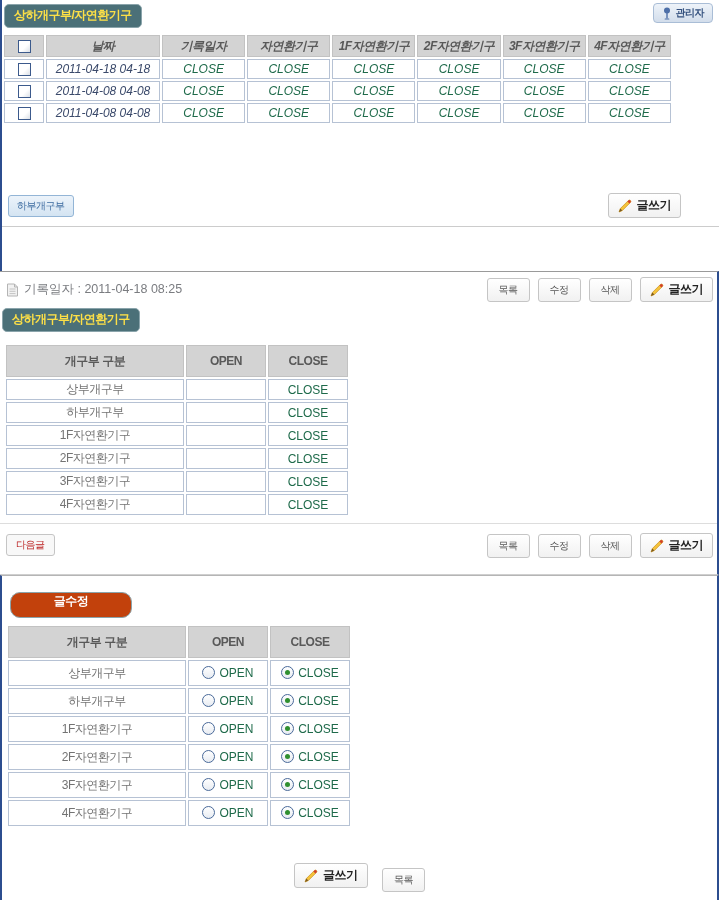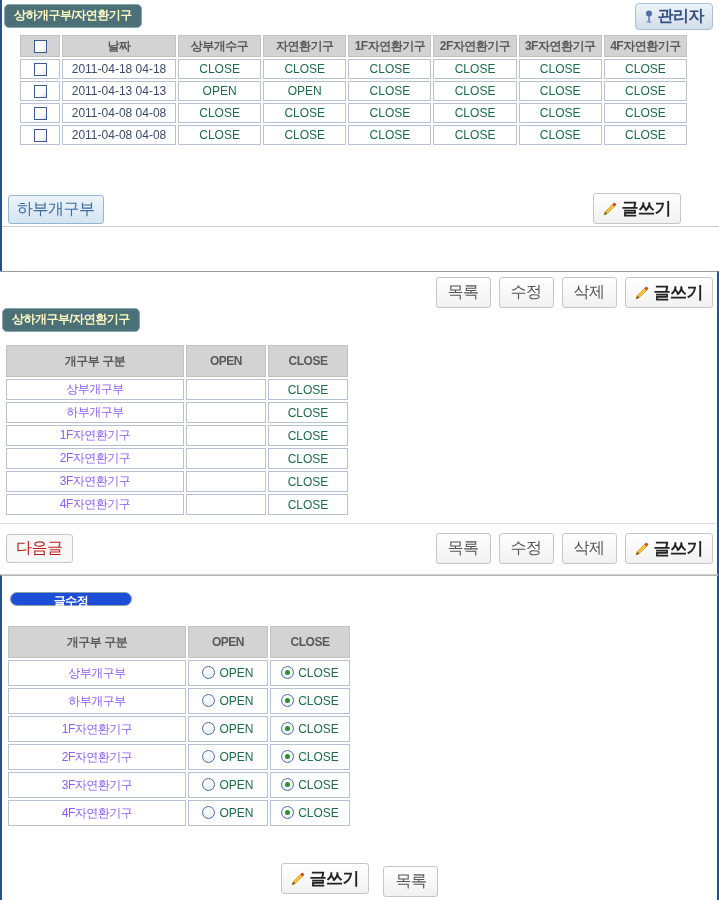--- a/index.html
+++ b/index.html
@@ -4,55 +4,55 @@
 <style>
   * { box-sizing: border-box; margin: 0; padding: 0; }
   html,body { width:719px; height:900px; background:#fff; overflow:hidden;
     font-family:"Liberation Sans", sans-serif; }
 
   .sec { position:relative; background:#fff; }
   .sec1 { height:271px; border-left:2px solid #2c4d8f; }
   .sec2 { height:304px; border-top:1px solid #9a9a9a; border-bottom:1px solid #cfcfcf; border-right:2px solid #2c4d8f; }
   .sec3 { height:325px; border-top:1px solid #b5b5b5; border-left:2px solid #2c4d8f; border-right:2px solid #2c4d8f; }
 
-  .badge { position:absolute; display:inline-block; background:#4b7078; color:#fef9c3;
+  .badge { position:absolute; display:inline-block; background:#4b7078; color:#fde047;
     font-size:12px; font-weight:bold; padding:2px 9px 3px; border:1px solid #8aa4ab;
     border-radius:5px; letter-spacing:-0.5px; }
-  .pill { position:absolute; background:#1d4ed8; color:#fff; font-size:12px; font-weight:bold;
-    width:122px; height:14px; line-height:17px; text-align:center; border-radius:10px;
+  .pill { position:absolute; background:#c2410c; color:#fff; font-size:12px; font-weight:bold;
+    width:122px; height:26px; line-height:17px; text-align:center; border-radius:10px;
     border:1px solid #8aa4ab; letter-spacing:-0.5px; }
 
   table { border-collapse:separate; border-spacing:2px; table-layout:fixed; position:absolute; }
   th, td { border:1px solid #b6c2d4; text-align:center; font-size:12px; white-space:nowrap; overflow:hidden; }
   th { background:#d3d3d3; border-color:#c2c2c2; color:#595959; font-weight:bold; letter-spacing:-0.5px; }
-  .t1 { left:16px; top:33px; width:671px; }
+  .t1 { left:0; top:33px; width:671px;font-style:italic; }
   .t1 th { height:22px; }
   .t1 td { height:20px; }
   .t23 { left:4px; width:342px; }
   .t2 { top:71px; }
   .t3 { top:48px; }
   .t23 th { height:32px; }
   .t2 td { height:21px; }
   .t3 td { height:26px; }
   td.date { color:#3b4a6b; }
   .val { color:#1e6a4a; }
-  td.rowlabel { color:#8b5cf6; letter-spacing:-0.5px; }
+  td.rowlabel { color:#737373; letter-spacing:-0.5px; }
 
   .checkbox { display:inline-block; width:13px; height:13px; border:1px solid #3c5a8c;
     background:linear-gradient(135deg,#ffffff 55%,#dbe0e7); vertical-align:middle; }
   .radio { display:inline-block; width:13px; height:13px; border:1px solid #4a6a9a; border-radius:50%;
     background:linear-gradient(180deg,#ffffff,#e8ecf2); vertical-align:-2px; margin-right:4px; position:relative; }
   .radio.sel::after { content:""; position:absolute; left:3px; top:3px; width:5px; height:5px;
     border-radius:50%; background:#2f8f2f; }
   .radlab { color:#1e6a4a; font-size:12px; }
 
-  .btn { display:inline-flex; align-items:center; justify-content:center; font-size:16px;
+  .btn { display:inline-flex; align-items:center; justify-content:center; font-size:10px;
     color:#555; background:linear-gradient(180deg,#ffffff,#f1f1f1); border:1px solid #c5c5c5;
     border-radius:3px; padding:4px 11px; cursor:pointer; letter-spacing:-0.5px; }
-  .btn-write { font-weight:bold; color:#222; font-size:17px; padding:3px 9px; }
+  .btn-write { font-weight:bold; color:#222; font-size:12px; padding:3px 9px; }
   .btn-write svg { margin-right:5px; }
   .btn-admin { position:absolute; right:6px; top:3px; background:linear-gradient(180deg,#eef3f9,#d2ddeb);
     border:1px solid #a9bdd6; border-radius:4px; color:#33507e; font-weight:bold; padding:2px 8px; }
   .btn-admin svg { margin-right:4px; }
   .btn-delsel { position:absolute; left:6px; top:195px; background:linear-gradient(180deg,#ecf3fa,#d4e4f2);
     border:1px solid #93b5d6; color:#3c6ba0; padding:3px 8px; }
   .btn-next { position:absolute; left:6px; top:262px; background:#f8f8f8; color:#b91c1c; padding:3px 9px; }
 
   .btnrow { position:absolute; display:flex; gap:8px; align-items:center; }
   .divider { position:absolute; left:0; right:0; border-top:1px solid #ccc; }
@@ -84,44 +84,34 @@
         <col>
         <col>
         <col>
         <col>
         <col>
       </colgroup>
     <thead>
       <tr>
         <th><span class="checkbox"></span></th>
         <th>날짜</th>
-        <th>상부개수구</th>
+        <th>기록일자</th>
         <th>자연환기구</th>
         <th>1F자연환기구</th>
         <th>2F자연환기구</th>
         <th>3F자연환기구</th>
         <th>4F자연환기구</th>
       </tr>
     </thead>
     <tbody>
       <tr>
         <td><span class="checkbox"></span></td>
         <td class="date">2011-04-18 04-18</td>
         <td class="val">CLOSE</td>
         <td class="val">CLOSE</td>
-        <td class="val">CLOSE</td>
-        <td class="val">CLOSE</td>
-        <td class="val">CLOSE</td>
-        <td class="val">CLOSE</td>
-      </tr>
-      <tr>
-        <td><span class="checkbox"></span></td>
-        <td class="date">2011-04-13 04-13</td>
-        <td class="val">OPEN</td>
-        <td class="val">OPEN</td>
         <td class="val">CLOSE</td>
         <td class="val">CLOSE</td>
         <td class="val">CLOSE</td>
         <td class="val">CLOSE</td>
       </tr>
       <tr>
         <td><span class="checkbox"></span></td>
         <td class="date">2011-04-08 04-08</td>
         <td class="val">CLOSE</td>
         <td class="val">CLOSE</td>
@@ -153,20 +143,30 @@
           <path d="M1 13 L2.3 9.6 L4.3 11.6 Z" fill="#7a5a20"></path>
         </svg>
       <span>글쓰기</span>
     </button>
   </div>
 
   <div class="divider" style="top:226px;"></div>
 </div>
 
 <div class="sec sec2">
+  <div class="recordrow">
+    <svg width="13" height="14" viewBox="0 0 13 14">
+        <path d="M1.5 1 h7 l3 3 v9 h-10 z" fill="#f2f2f2" stroke="#b4b4b4"></path>
+        <path d="M8.5 1 v3 h3" fill="none" stroke="#b4b4b4"></path>
+        <line x1="3.5" y1="6" x2="9.5" y2="6" stroke="#c4c4c4"></line>
+        <line x1="3.5" y1="8.3" x2="9.5" y2="8.3" stroke="#c4c4c4"></line>
+        <line x1="3.5" y1="10.6" x2="9.5" y2="10.6" stroke="#c4c4c4"></line>
+      </svg>
+    <span>기록일자 : 2011-04-18 08:25</span>
+  </div>
 
   <div class="btnrow" style="right:4px; top:5px;">
     <button class="btn">목록</button>
     <button class="btn">수정</button>
     <button class="btn">삭제</button>
     <button class="btn btn-write">
       <svg width="14" height="14" viewBox="0 0 14 14">
           <path d="M1 13 L2.3 9.6 L10.4 1.5 A1.3 1.3 0 0 1 12.4 3.5 L4.3 11.6 Z" fill="#f5c33b" stroke="#c9901f" stroke-width="0.7"></path>
           <path d="M10.4 1.5 A1.3 1.3 0 0 1 12.4 3.5 L11.4 4.5 L9.4 2.5 Z" fill="#d2402a"></path>
           <path d="M1 13 L2.3 9.6 L4.3 11.6 Z" fill="#7a5a20"></path>

